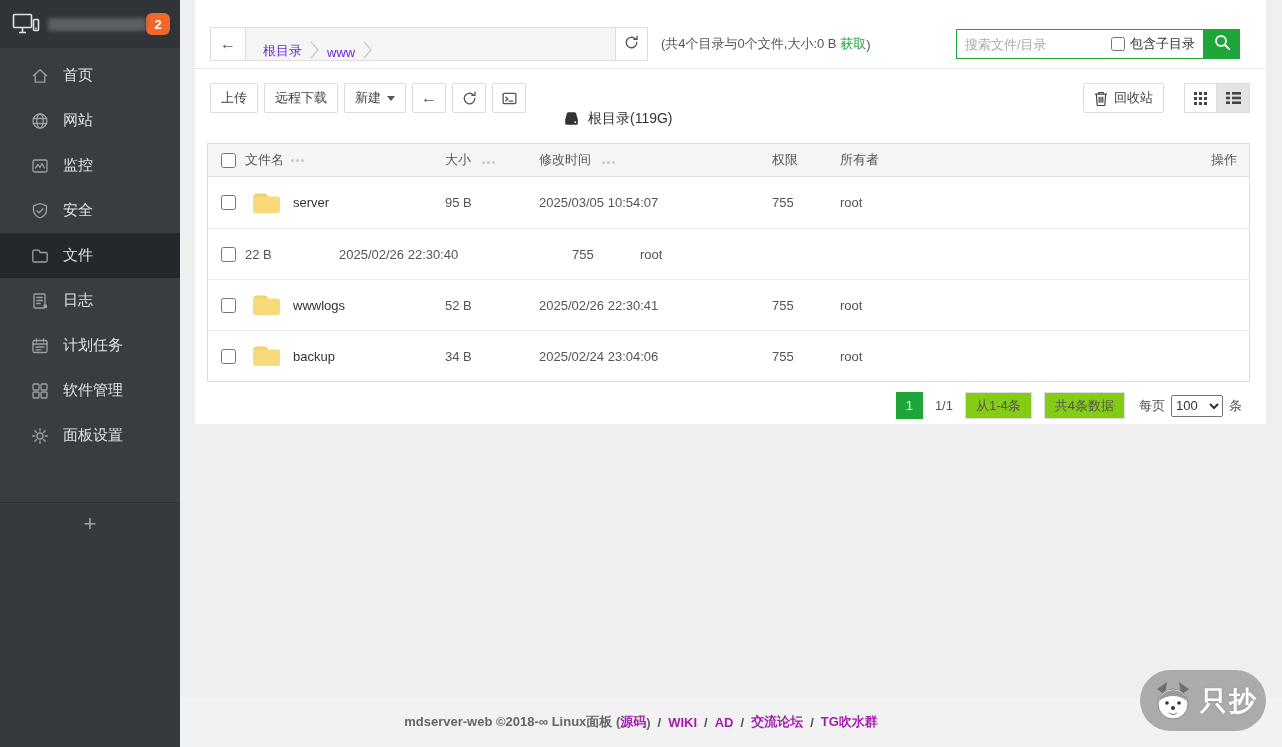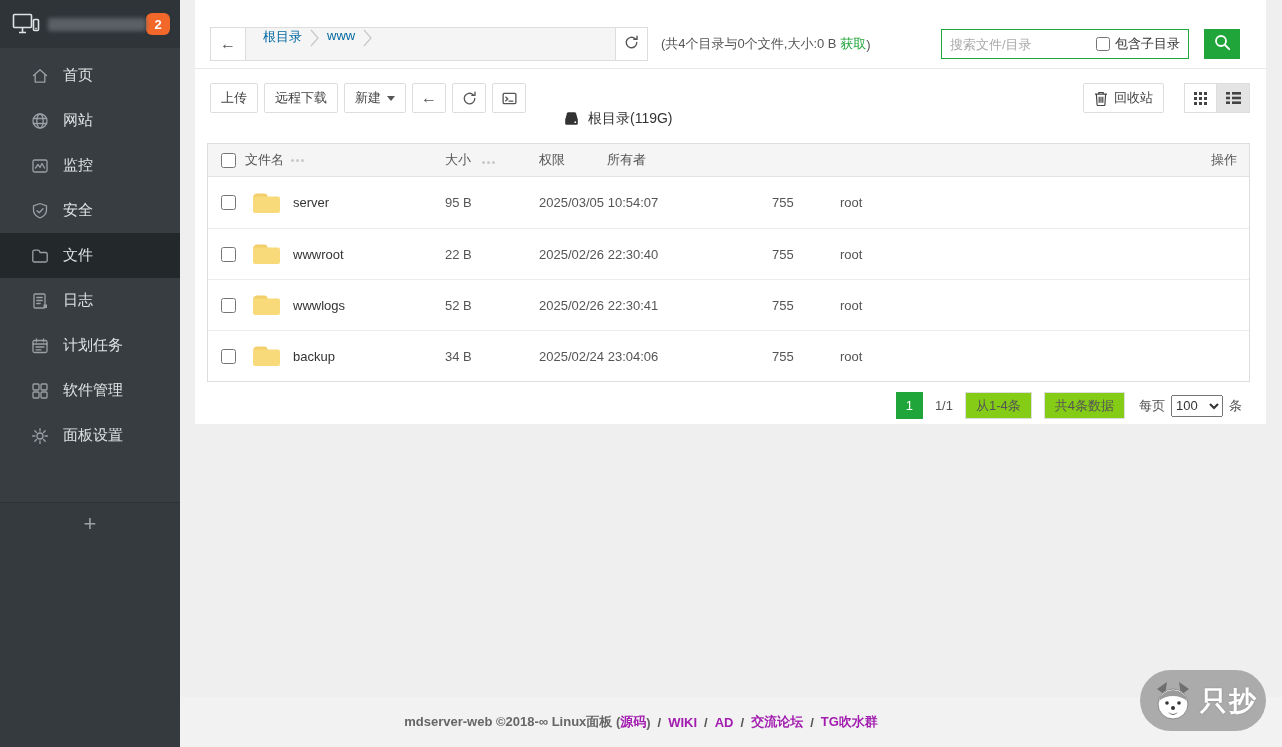--- a/index.html
+++ b/index.html
@@ -28,31 +28,31 @@
   
   .main { position:absolute; left:180px; right:0; top:0; bottom:0; background:#efefef; }
   .card { position:absolute; left:15px; right:16px; top:0; height:424px; background:#fff; }
   .btn { display:inline-flex; align-items:center; justify-content:center; border:1px solid #ddd;
     background:#fff; color:#444; font-size:13px; height:30px; padding:0 10px; cursor:pointer; border-radius:2px; }
   
   .crumb-row { position:absolute; top:27px; left:15px; height:34px; display:flex; }
   .nav-btn { width:36px; height:34px; border:1px solid #ddd; background:#fff; display:flex;
     align-items:center; justify-content:center; font-size:16px; color:#555; cursor:pointer; }
   .crumb-box { width:370px; height:34px; border:1px solid #ddd; border-left:none; background:#f5f5f5;
-    display:flex; align-items:flex-start; padding-left:13px; color:#0369a1; }
+    display:flex; align-items:flex-end; padding-left:13px; color:#6d28d9; }
   .crumb { cursor:pointer; padding:0 4px; }
   .crumb-sep { display:flex; margin:0 4px; }
   .crumb-sep svg { width:9px; height:20px; stroke:#c8c8c8; fill:none; stroke-width:1.2; }
   .refresh-btn { width:32px; height:34px; border:1px solid #ddd; border-left:none; background:#fff;
     display:flex; align-items:center; justify-content:center; cursor:pointer; color:#555; }
   .refresh-btn svg, .icon16 { width:15px; height:15px; }
   .summary { position:absolute; top:27px; left:466px; height:34px; display:flex; align-items:center; color:#555; white-space:pre; }
   .summary a { color:#20a53a; text-decoration:none; cursor:pointer; }
   
-  .search-row { position:absolute; top:29px; right:26px; height:30px; display:flex;gap:15px; }
+  .search-row { position:absolute; top:29px; right:26px; height:30px; display:flex; }
   .search-wrap { display:flex; align-items:center; width:248px; border:1px solid #20a53a; background:#fff; padding:0 8px; }
   .search-wrap input[type=text] { border:none; outline:none; flex:1; min-width:0; font-size:13px;
     color:#333; font-family:inherit; }
   .search-wrap input[type=text]::placeholder { color:#a9a9a9; }
   .subdir { display:flex; align-items:center; white-space:nowrap; color:#333; cursor:pointer; }
   .subdir input { width:14px; height:14px; margin-right:5px; }
   .search-btn { width:36px; border:1px solid #20a53a; background:#20a53a; display:flex; align-items:center;
     justify-content:center; cursor:pointer; }
   .search-btn svg { width:17px; height:17px; stroke:#fff; fill:none; stroke-width:1.8; stroke-linecap:round; }
   .hr { position:absolute; top:68px; left:0; right:0; border-top:1px solid #e9e9e9; }
@@ -353,20 +353,28 @@
             </span>
         </span>
         <span class="c-size">
           <span>大小</span>
           <span class="dots">
               <i></i>
               <i></i>
               <i></i>
             </span>
         </span>
+        <span class="c-mtime">
+          <span>修改时间</span>
+          <span class="dots">
+              <i></i>
+              <i></i>
+              <i></i>
+            </span>
+        </span>
         <span class="c-perm">权限</span>
         <span class="c-owner">所有者</span>
         <span class="c-act">操作</span>
       </div>
 
       <div class="t-row">
         <span class="c-check">
             <input type="checkbox" style="">
           </span>
         <span class="c-name">
@@ -382,29 +390,20 @@
         <span class="c-mtime">2025/03/05 10:54:07</span>
         <span class="c-perm">755</span>
         <span class="c-owner">root</span>
         <span class="c-act"></span>
       </div>
 
       <div class="t-row">
         <span class="c-check">
             <input type="checkbox" style="">
           </span>
-        <span class="c-name">
-          <span class="folder-ic">
-            <svg width="33" height="26" viewBox="0 0 33 26">
-                <path d="M3 8 q0-4.5 4.5-4.5 h7 q2.6 0 3.2 3 l.3 1.5" fill="#f2cf6b"></path>
-                <rect x="3" y="6.5" width="27" height="16.5" rx="2" fill="#f8da7a"></rect>
-              </svg>
-          </span>
-          <span class="file-name">wwwroot</span>
-        </span>
         <span class="c-size">22 B</span>
         <span class="c-mtime">2025/02/26 22:30:40</span>
         <span class="c-perm">755</span>
         <span class="c-owner">root</span>
         <span class="c-act"></span>
       </div>
 
       <div class="t-row">
         <span class="c-check">
             <input type="checkbox" style="">

